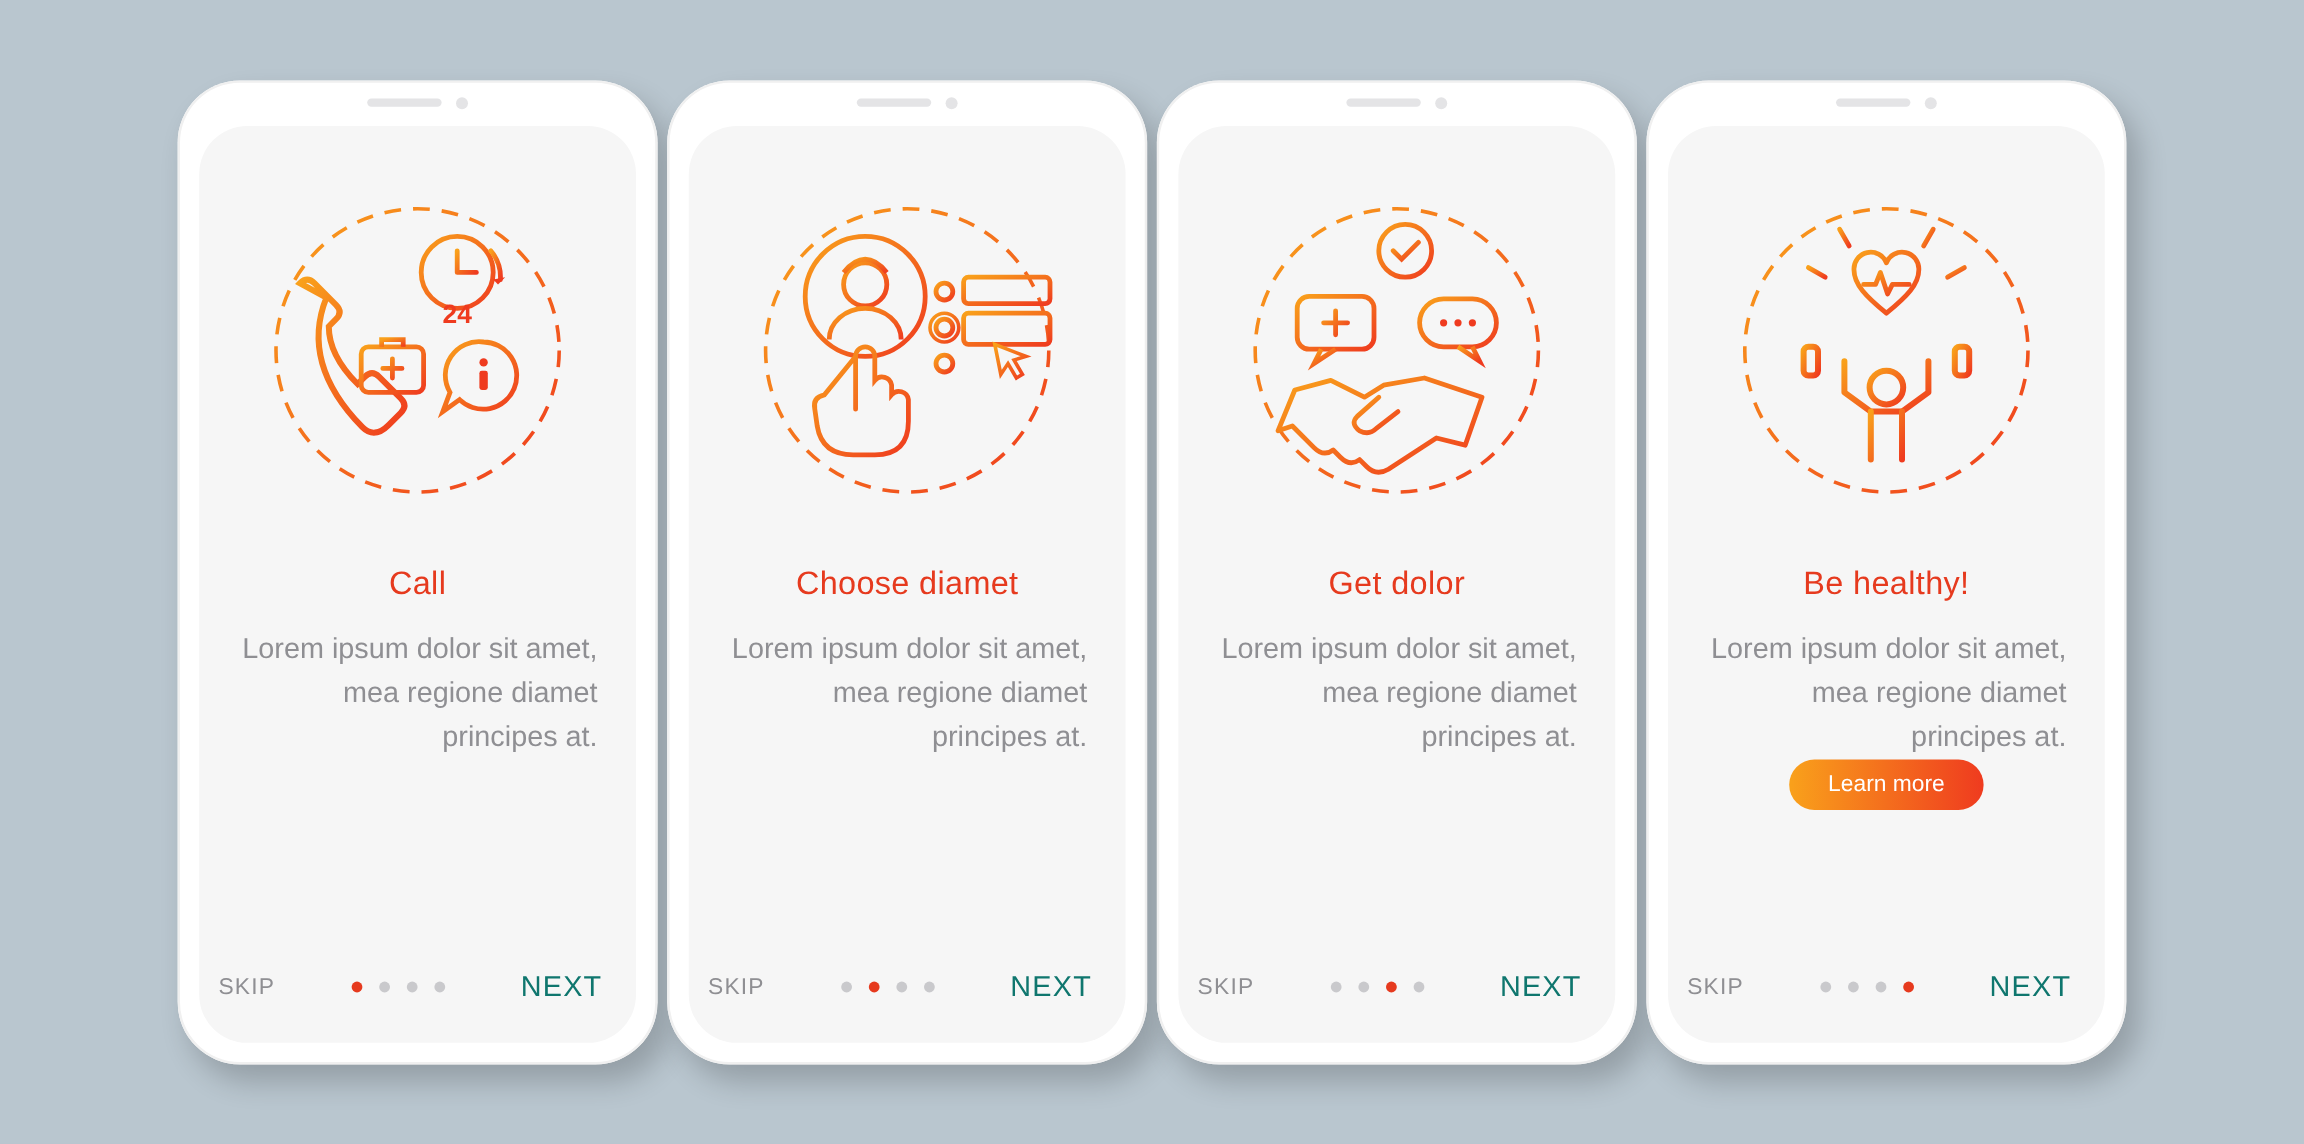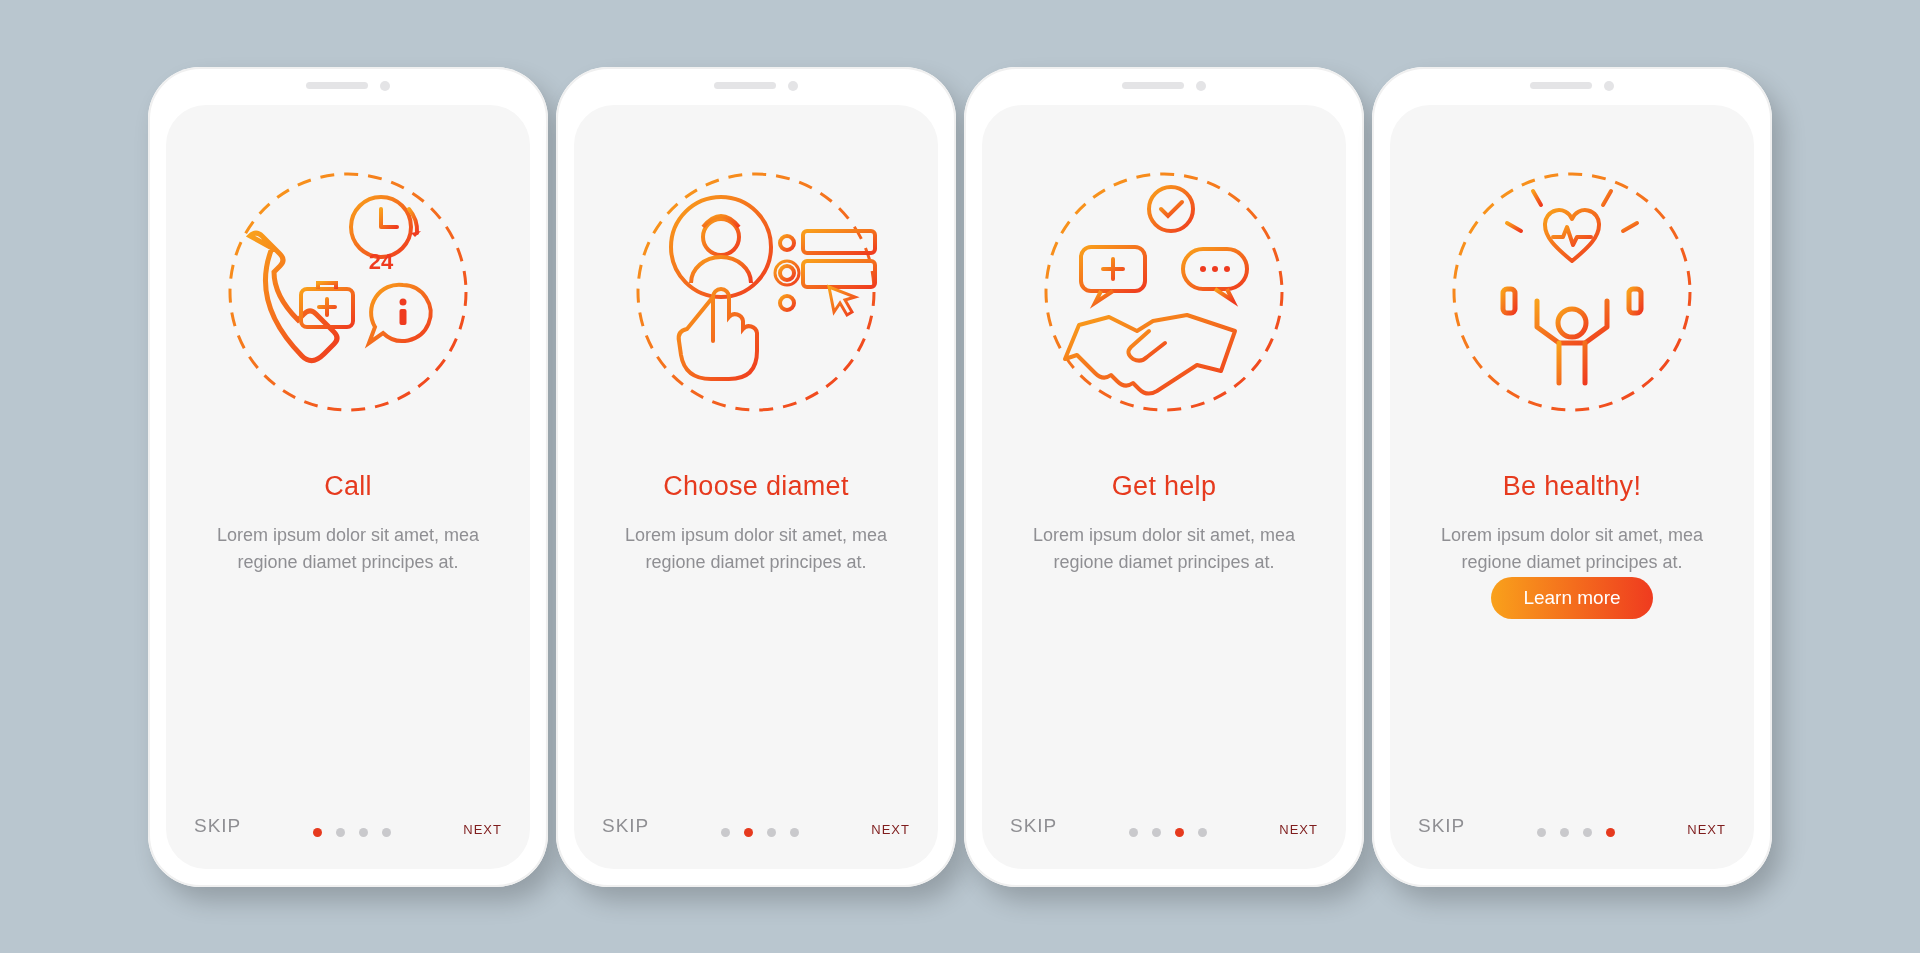--- a/index.html
+++ b/index.html
@@ -64,54 +64,54 @@
 
   .title {
     margin-top: 44px;
     font-size: 27px;
     font-weight: 400;
     color: #e63a1e;
     letter-spacing: .3px;
   }
   .desc {
     margin-top: 20px;
-    font-size: 18px;
+    font-size: 24px;
     line-height: 1.55;
     color: #8f8f93;
-    text-align: center;
+    text-align: right;
     max-width: 300px;
   }
 
   .cta {
     padding: 10px 32px;
     border-radius: 22px;
     background: linear-gradient(90deg,#f9a11b,#ef3b1f);
     color: #fff;
     font-size: 19px;
     border: none;
     cursor: pointer;
   }
 
   .navbar {
     position: absolute;
-    left: 28px; right: 28px; bottom: 32px;
-    display: flex;
-    align-items: flex-end;
+    left: 16px; right: 28px; bottom: 32px;
+    display: flex;
+    align-items: center;
     justify-content: space-between;
   }
   .skip {
     font-size: 19px;
     letter-spacing: 1px;
     color: #8f8f93;
     background: none; border: none; cursor: pointer;
   }
   .next {
-    font-size: 13px;
+    font-size: 24px;
     letter-spacing: 1px;
-    color: #7f1d1d;
+    color: #0f766e;
     background: none; border: none; cursor: pointer;
     font-weight: 500;
   }
   .dots { display: flex; gap: 14px; }
   .dot {
     width: 9px; height: 9px; border-radius: 50%; background: #c9c9cc;
   }
   .dot.active { background: #e63a1e; }
 </style>
 </head>
@@ -267,21 +267,21 @@
             <circle cx="32" cy="20" r="3" fill="#ef3b1f" stroke="none"></circle>
             <circle cx="44" cy="20" r="3" fill="#ef3b1f" stroke="none"></circle>
           </g>
 
           <g transform="translate(50,158)" stroke="url(#g3)" stroke-width="4" fill="none" stroke-linecap="round" stroke-linejoin="round">
             <path d="M0 10 l30-8 28 14 16-10 34-6 l48 16-14 40-24-6-40 26q-10 6-18-2l-6-6q-8 6-16-2l-6-6q-8 6-16-2l-18-18-12 4z"></path>
             <path d="M70 16 l-18 16q-6 6 2 12 8 4 14-2l18-14"></path>
           </g>
         </svg>
       </div>
-      <div class="title">Get help</div>
+      <div class="title">Get dolor</div>
       <div class="desc">Lorem ipsum dolor sit amet, mea regione diamet principes at.</div>
       <div class="navbar">
         <button class="skip">SKIP</button>
         <div class="dots">
           <span class="dot"></span>
           <span class="dot"></span>
           <span class="dot active"></span>
           <span class="dot"></span>
         </div>
         <button class="next">NEXT</button>

